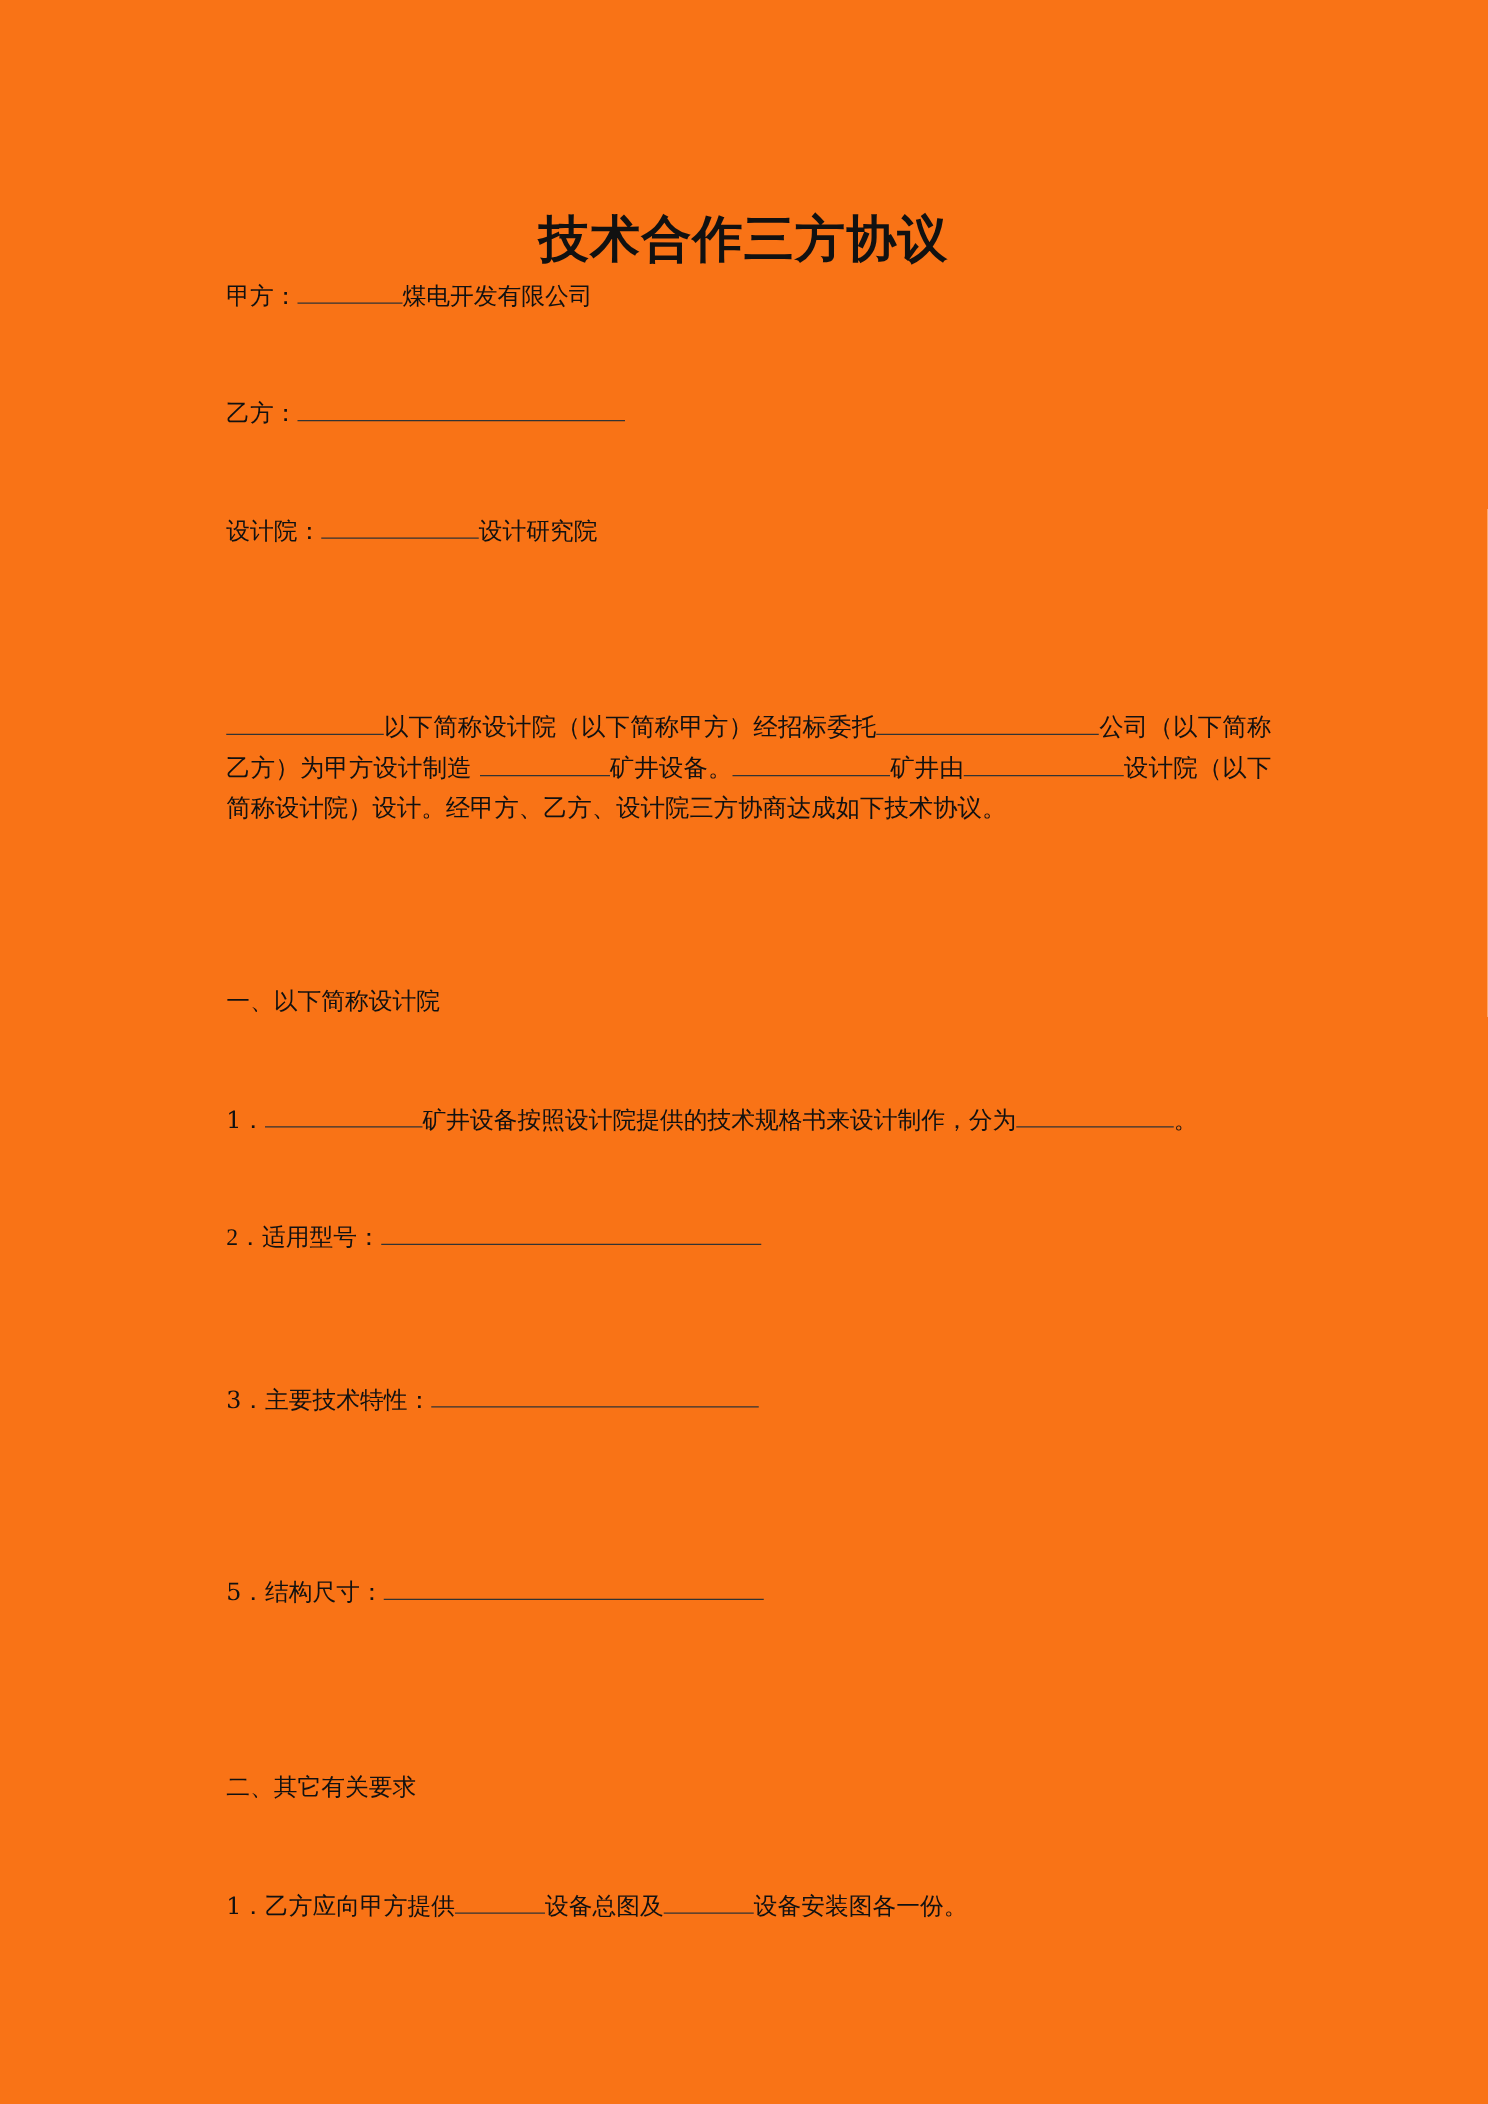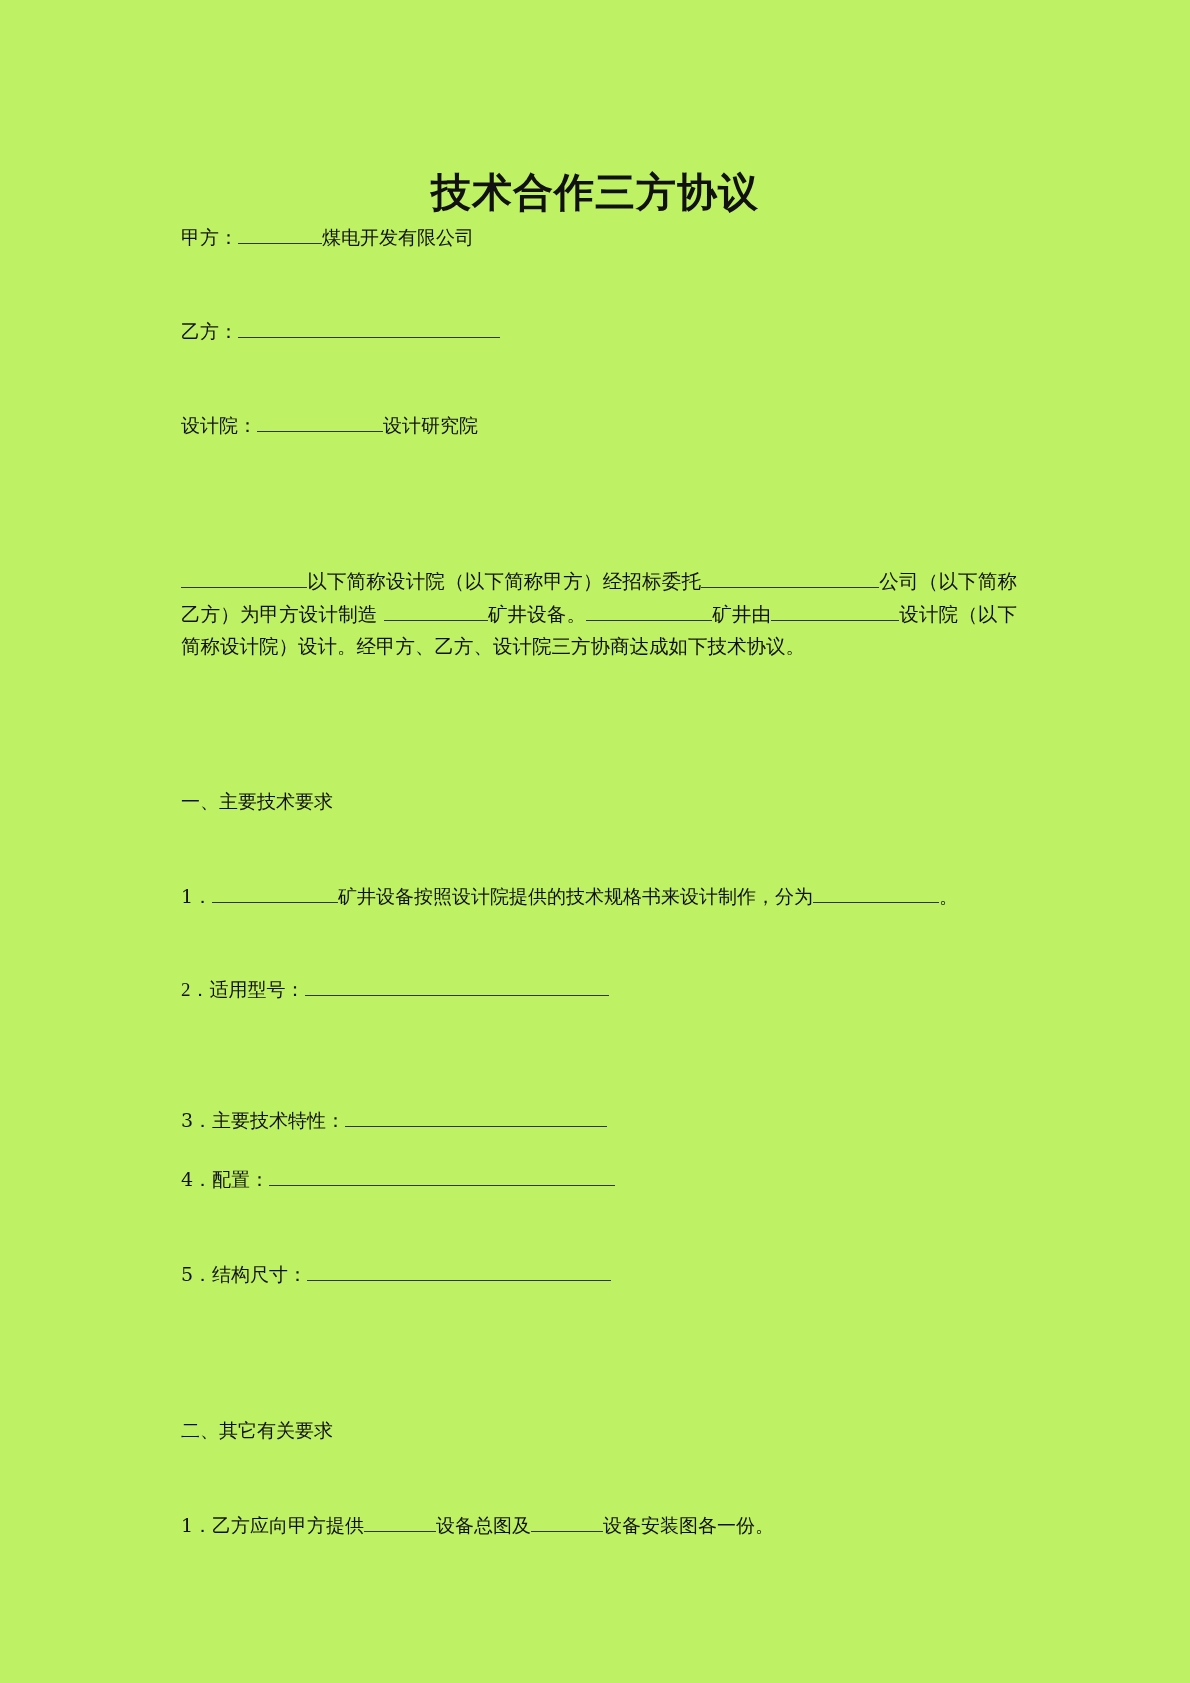--- a/index.html
+++ b/index.html
@@ -1,18 +1,18 @@
 <!DOCTYPE html>
 <html><head>
 <meta charset="utf-8">
 <style>
   html, body { margin: 0; padding: 0; background: #ffffff; }
   body { width: 1190px; height: 1683px; position: relative; overflow: hidden;
          font-family: "DejaVu Serif", "Liberation Serif", serif; color: #111; }
-  .page { position: absolute; left: 0; top: 0; width: 1190px; height: 1683px; background: #bef264; }
+  .page { position: absolute; left: 0; top: 0; width: 1190px; height: 1683px; background: #f97316; }
   .title { position: absolute; left: 0; width: 1190px; top: 166px; text-align: center;
            font-size: 40px; font-weight: bold; letter-spacing: 1px; line-height: 52px; }
   .line { position: absolute; left: 181px; font-size: 19px; line-height: 26px; white-space: nowrap; }
   .blank { display: inline-block; border-bottom: 1px solid #333; height: 18px; vertical-align: baseline; }
   .para { position: absolute; left: 181px; width: 836px; font-size: 19.5px; line-height: 32.5px;
           text-align: justify; top: 566px; }
   .para .blank { height: 16px; }
 </style>
 </head>
 <body>
@@ -30,37 +30,34 @@
   </div>
 
   <div class="line" style="top:412px;">
     <span>设计院：</span><span class="blank" style="width:126px;"></span><span>设计研究院</span>
   </div>
 
   <div class="para">
     <span class="blank" style="width:126px;"></span><span>以下简称设计院（以下简称甲方）经招标委托</span><span class="blank" style="width:178px;"></span><span>公司（以下简称乙方）为甲方设计制造 </span><span class="blank" style="width:104px;"></span><span>矿井设备。</span><span class="blank" style="width:126px;"></span><span>矿井由</span><span class="blank" style="width:128px;"></span><span>设计院（以下简称设计院）设计。经甲方、乙方、设计院三方协商达成如下技术协议。</span>
   </div>
 
-  <div class="line" style="top:788px;">一、主要技术要求</div>
+  <div class="line" style="top:788px;">一、以下简称设计院</div>
 
   <div class="line" style="top:883px;">
     <span>1．</span><span class="blank" style="width:126px;"></span><span>矿井设备按照设计院提供的技术规格书来设计制作，分为</span><span class="blank" style="width:126px;"></span><span>。</span>
   </div>
 
   <div class="line" style="top:977px;font-family:Liberation Serif, serif;">
     <span>2．</span><span>适用型号：</span><span class="blank" style="width:304px;"></span>
   </div>
 
   <div class="line" style="top:1071px;margin-top:36px;">
     <span>3．</span><span>主要技术特性：</span><span class="blank" style="width:262px;"></span>
   </div>
 
-  <div class="line" style="top:1166px;">
-    <span>4．</span><span>配置：</span><span class="blank" style="width:346px;"></span>
-  </div>
 
   <div class="line" style="top:1261px;">
     <span>5．</span><span>结构尺寸：</span><span class="blank" style="width:304px;"></span>
   </div>
 
   <div class="line" style="top:1417px;">二、其它有关要求</div>
 
   <div class="line" style="top:1512px;">
     <span>1．</span><span>乙方应向甲方提供</span><span class="blank" style="width:72px;"></span><span>设备总图及</span><span class="blank" style="width:72px;"></span><span>设备安装图各一份。</span>
   </div>

